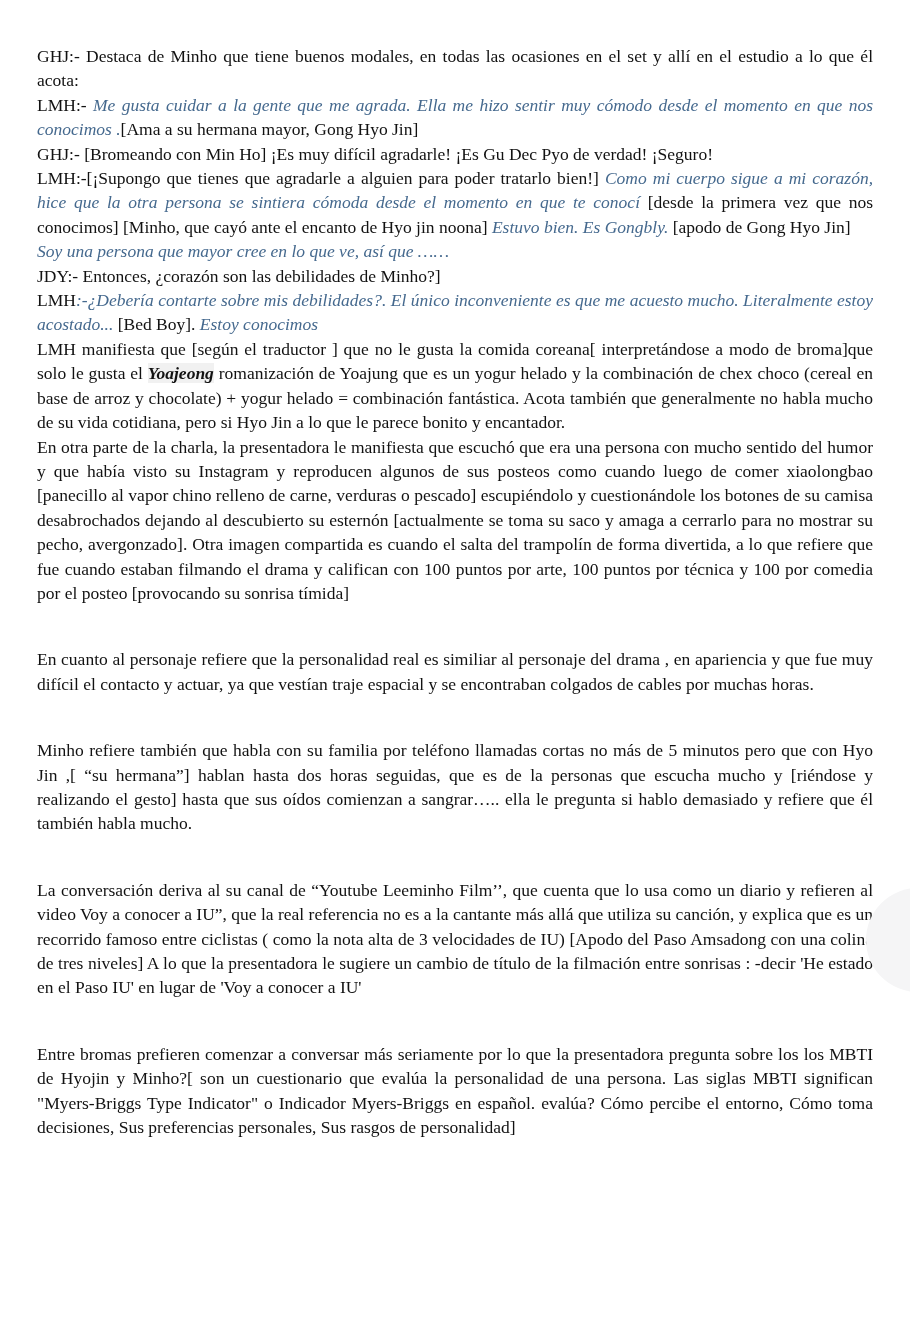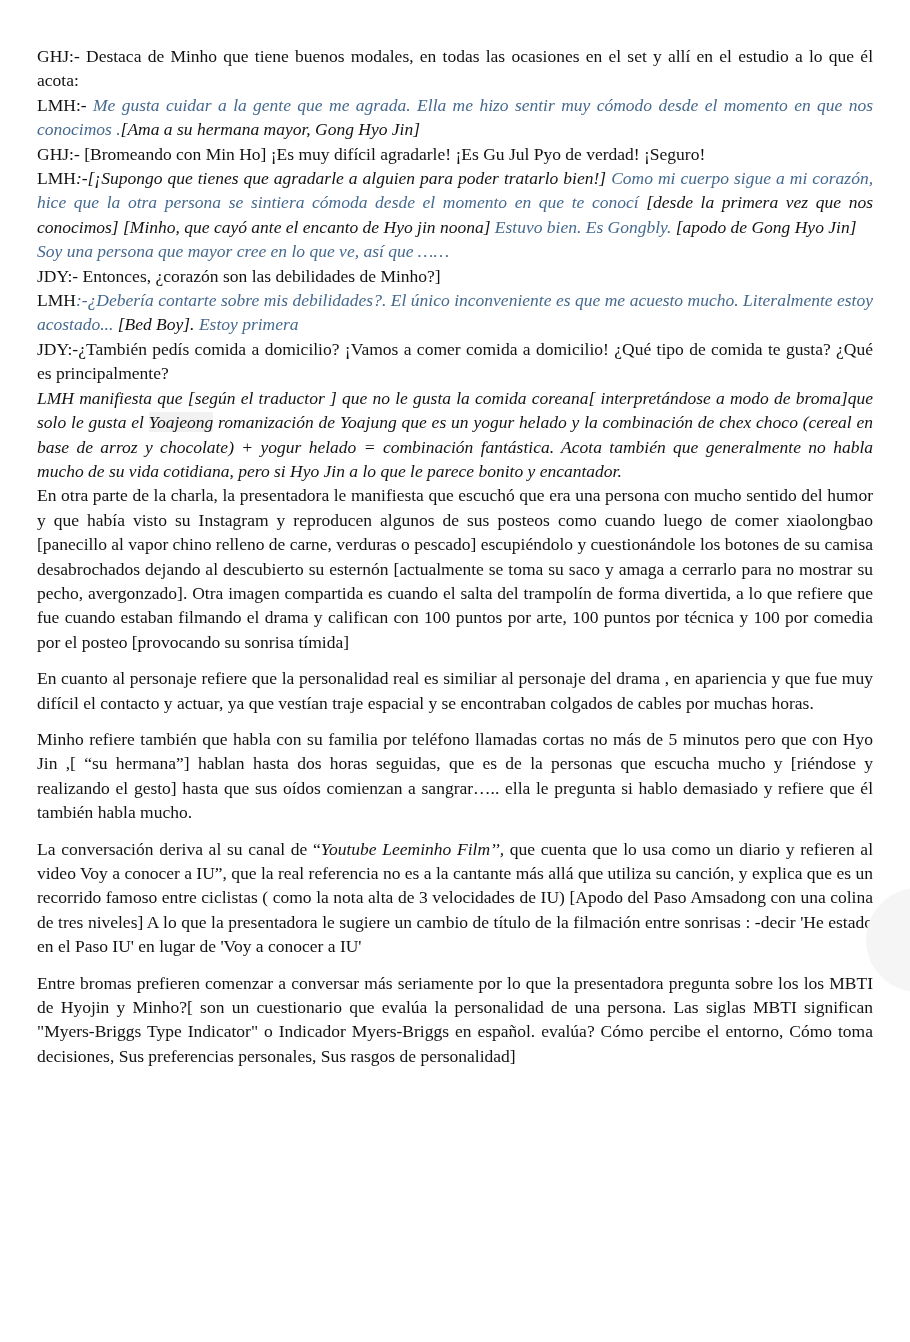--- a/index.html
+++ b/index.html
@@ -27,55 +27,55 @@
     width: 836px;
     font-size: 17.5px;
     line-height: 24.4px;
     text-align: justify;
     color: var(--text, #121212);
   }
   .doc p {
     margin: 0;
     padding: 0;
   }
-  .doc p.sp1 { margin-top: 12px; }
+  .doc p.sp1 { margin-top: 42px; }
   .doc p.sp2 { }
   .run.reg { font-style: normal; }
-  .run.it { font-style: italic; }
+  .run.it { }
   .run.blue {
     font-style: italic;
     color: var(--blue, #45698e);
   }
   .run.hl {
     font-style: italic;
     background: var(--hl, #f1f1f1);
+    font-weight: bold;
   }
   .corner-circle {
     position: absolute;
     left: 866px;
     top: 888px;
     width: 104px;
     height: 104px;
     border-radius: 50%;
     background: var(--circle, #f5f5f6);
   }
 </style>
 </head>
 <body>
 
 <div class="page">
   <div class="doc">
       <p><span class="run reg">GHJ:- Destaca de Minho que tiene buenos modales, en todas las ocasiones en el set y allí en el estudio a lo que él acota:</span></p>
       <p><span class="run reg">LMH:- </span><span class="run blue">Me gusta cuidar a la gente que me agrada. Ella me hizo sentir muy cómodo desde el momento en que nos conocimos .</span><span class="run it">[Ama a su hermana mayor, Gong Hyo Jin]</span></p>
-      <p><span class="run reg">GHJ:- [Bromeando con Min Ho] ¡Es muy difícil agradarle! ¡Es Gu Jul Pyo de verdad! ¡Seguro!</span></p>
+      <p><span class="run reg">GHJ:- [Bromeando con Min Ho] ¡Es muy difícil agradarle! ¡Es Gu Dec Pyo de verdad! ¡Seguro!</span></p>
       <p><span class="run reg">LMH</span><span class="run it">:-[¡Supongo que tienes que agradarle a alguien para poder tratarlo bien!] </span><span class="run blue">Como mi cuerpo sigue a mi corazón, hice que la otra persona se sintiera cómoda desde el momento en que te conocí </span><span class="run it">[desde la primera vez que nos conocimos] [Minho, que cayó ante el encanto de Hyo jin noona] </span><span class="run blue">Estuvo bien. Es Gongbly. </span><span class="run it">[apodo de Gong Hyo Jin]</span></p>
       <p><span class="run blue">Soy una persona que mayor cree en lo que ve, así que ……</span></p>
       <p><span class="run reg">JDY:- Entonces, ¿corazón son las debilidades de Minho?]</span></p>
-      <p><span class="run reg">LMH</span><span class="run blue">:-¿Debería contarte sobre mis debilidades?. El único inconveniente es que me acuesto mucho. Literalmente estoy acostado... </span><span class="run it">[Bed Boy]. </span><span class="run blue">Estoy primera</span></p>
-      <p><span class="run reg">JDY:-¿También pedís comida a domicilio? ¡Vamos a comer comida a domicilio! ¿Qué tipo de comida te gusta? ¿Qué es principalmente?</span></p>
+      <p><span class="run reg">LMH</span><span class="run blue">:-¿Debería contarte sobre mis debilidades?. El único inconveniente es que me acuesto mucho. Literalmente estoy acostado... </span><span class="run it">[Bed Boy]. </span><span class="run blue">Estoy conocimos</span></p>
       <p><span class="run it">LMH manifiesta que [según el traductor ] que no le gusta la comida coreana[ interpretándose a modo de broma]que solo le gusta el </span><span class="run hl">Yoajeong</span><span class="run it"> romanización de Yoajung que es un yogur helado y la combinación de chex choco (cereal en base de arroz y chocolate) + yogur helado = combinación fantástica. Acota también que generalmente no habla mucho de su vida cotidiana, pero si Hyo Jin a lo que le parece bonito y encantador.</span></p>
       <p class="sp2"><span class="run reg">En otra parte de la charla, la presentadora le manifiesta que escuchó que era una persona con mucho sentido del humor y que había visto su Instagram y reproducen algunos de sus posteos como cuando luego de comer xiaolongbao [panecillo al vapor chino relleno de carne, verduras o pescado] escupiéndolo y cuestionándole los botones de su camisa desabrochados dejando al descubierto su esternón [actualmente se toma su saco y amaga a cerrarlo para no mostrar su pecho, avergonzado]. Otra imagen compartida es cuando el salta del trampolín de forma divertida, a lo que refiere que fue cuando estaban filmando el drama y califican con 100 puntos por arte, 100 puntos por técnica y 100 por comedia por el posteo [provocando su sonrisa tímida]</span></p>
       <p class="sp1"><span class="run reg">En cuanto al personaje refiere que la personalidad real es similiar al personaje del drama , en apariencia y que fue muy difícil el contacto y actuar, ya que vestían traje espacial y se encontraban colgados de cables por muchas horas.</span></p>
       <p class="sp1"><span class="run reg">Minho refiere también que habla con su familia por teléfono llamadas cortas no más de 5 minutos pero que con Hyo Jin ,[ “su hermana”] hablan hasta dos horas seguidas, que es de la personas que escucha mucho y [riéndose y realizando el gesto] hasta que sus oídos comienzan a sangrar….. ella le pregunta si hablo demasiado y refiere que él también habla mucho.</span></p>
       <p class="sp1"><span class="run reg">La conversación deriva al su canal de “</span><span class="run it">Youtube Leeminho Film’’,</span><span class="run reg"> que cuenta que lo usa como un diario y refieren al video Voy a conocer a IU”, que la real referencia no es a la cantante más allá que utiliza su canción, y explica que es un recorrido famoso entre ciclistas ( como la nota alta de 3 velocidades de IU) [Apodo del Paso Amsadong con una colina de tres niveles] A lo que la presentadora le sugiere un cambio de título de la filmación entre sonrisas : -decir 'He estado en el Paso IU' en lugar de 'Voy a conocer a IU'</span></p>
       <p class="sp1"><span class="run reg">Entre bromas prefieren comenzar a conversar más seriamente por lo que la presentadora pregunta sobre los los MBTI de Hyojin y Minho?[ son un cuestionario que evalúa la personalidad de una persona. Las siglas MBTI significan "Myers-Briggs Type Indicator" o Indicador Myers-Briggs en español. evalúa? Cómo percibe el entorno, Cómo toma decisiones, Sus preferencias personales, Sus rasgos de personalidad]</span></p>
     </div>
   <div class="corner-circle"></div>
 </div>
 

